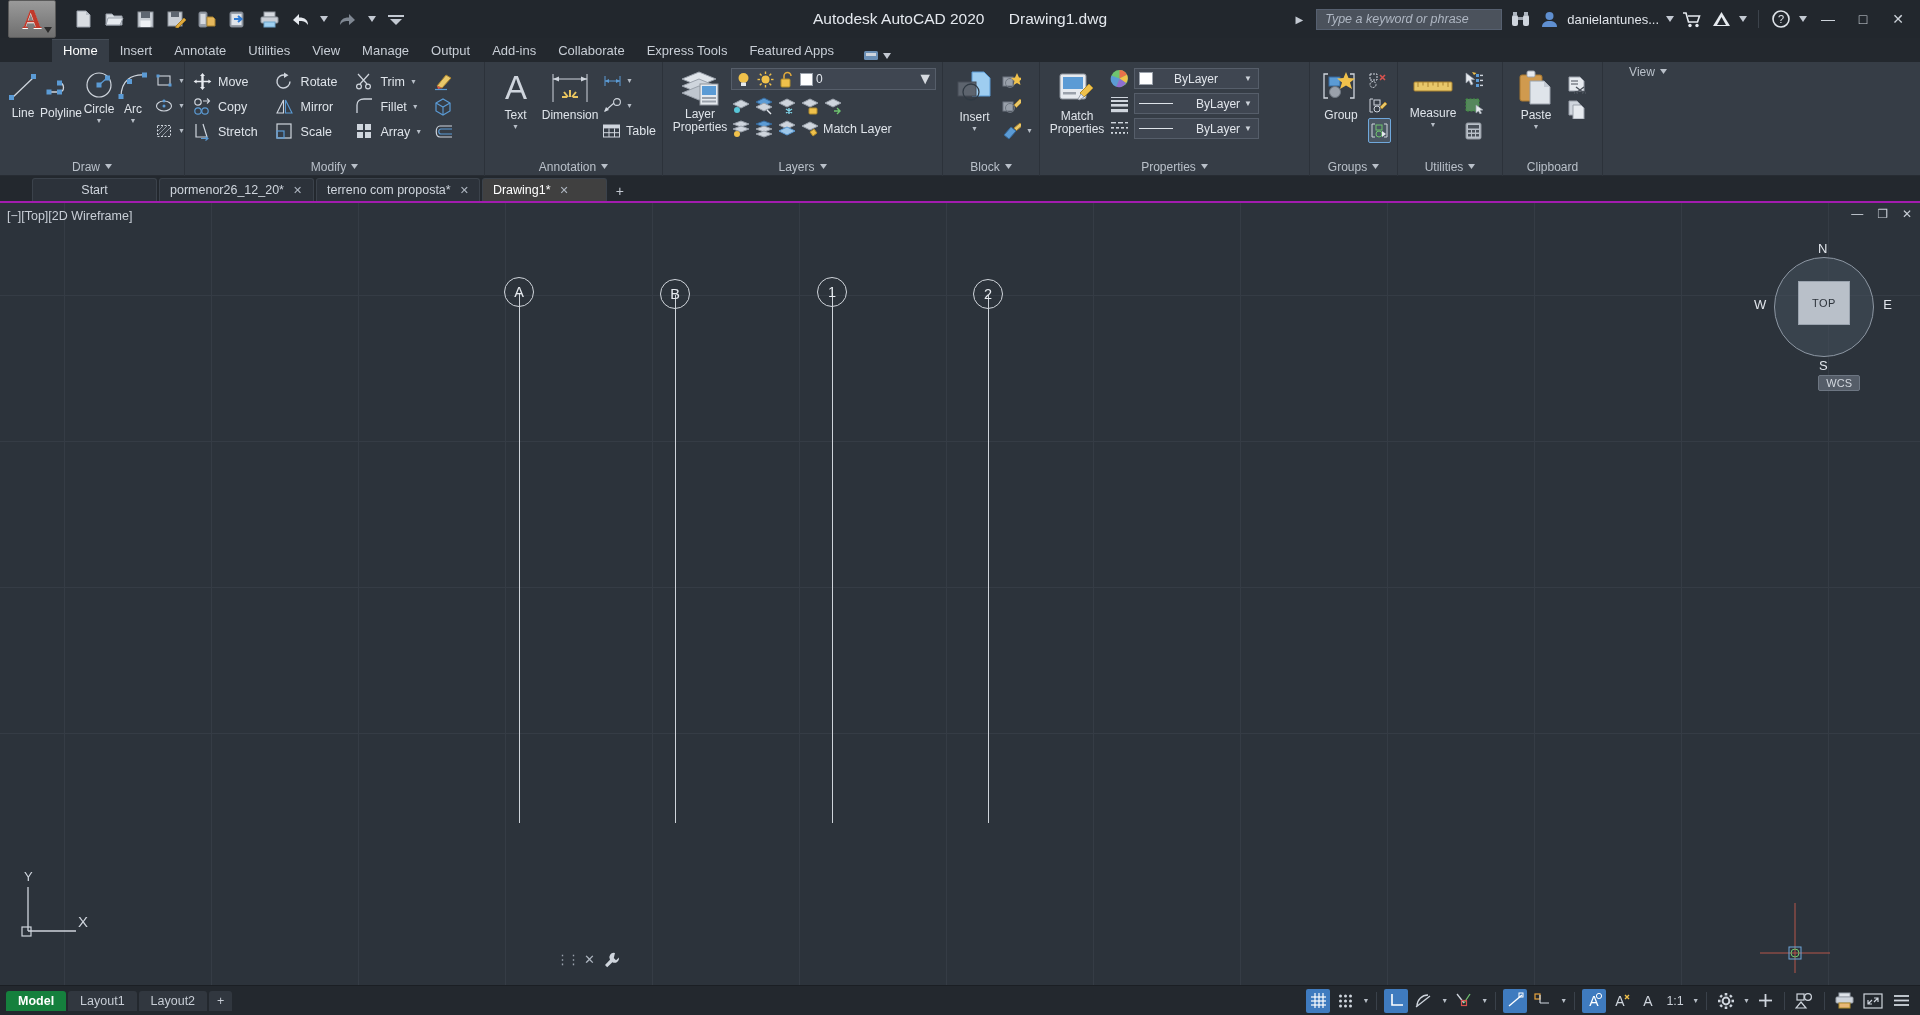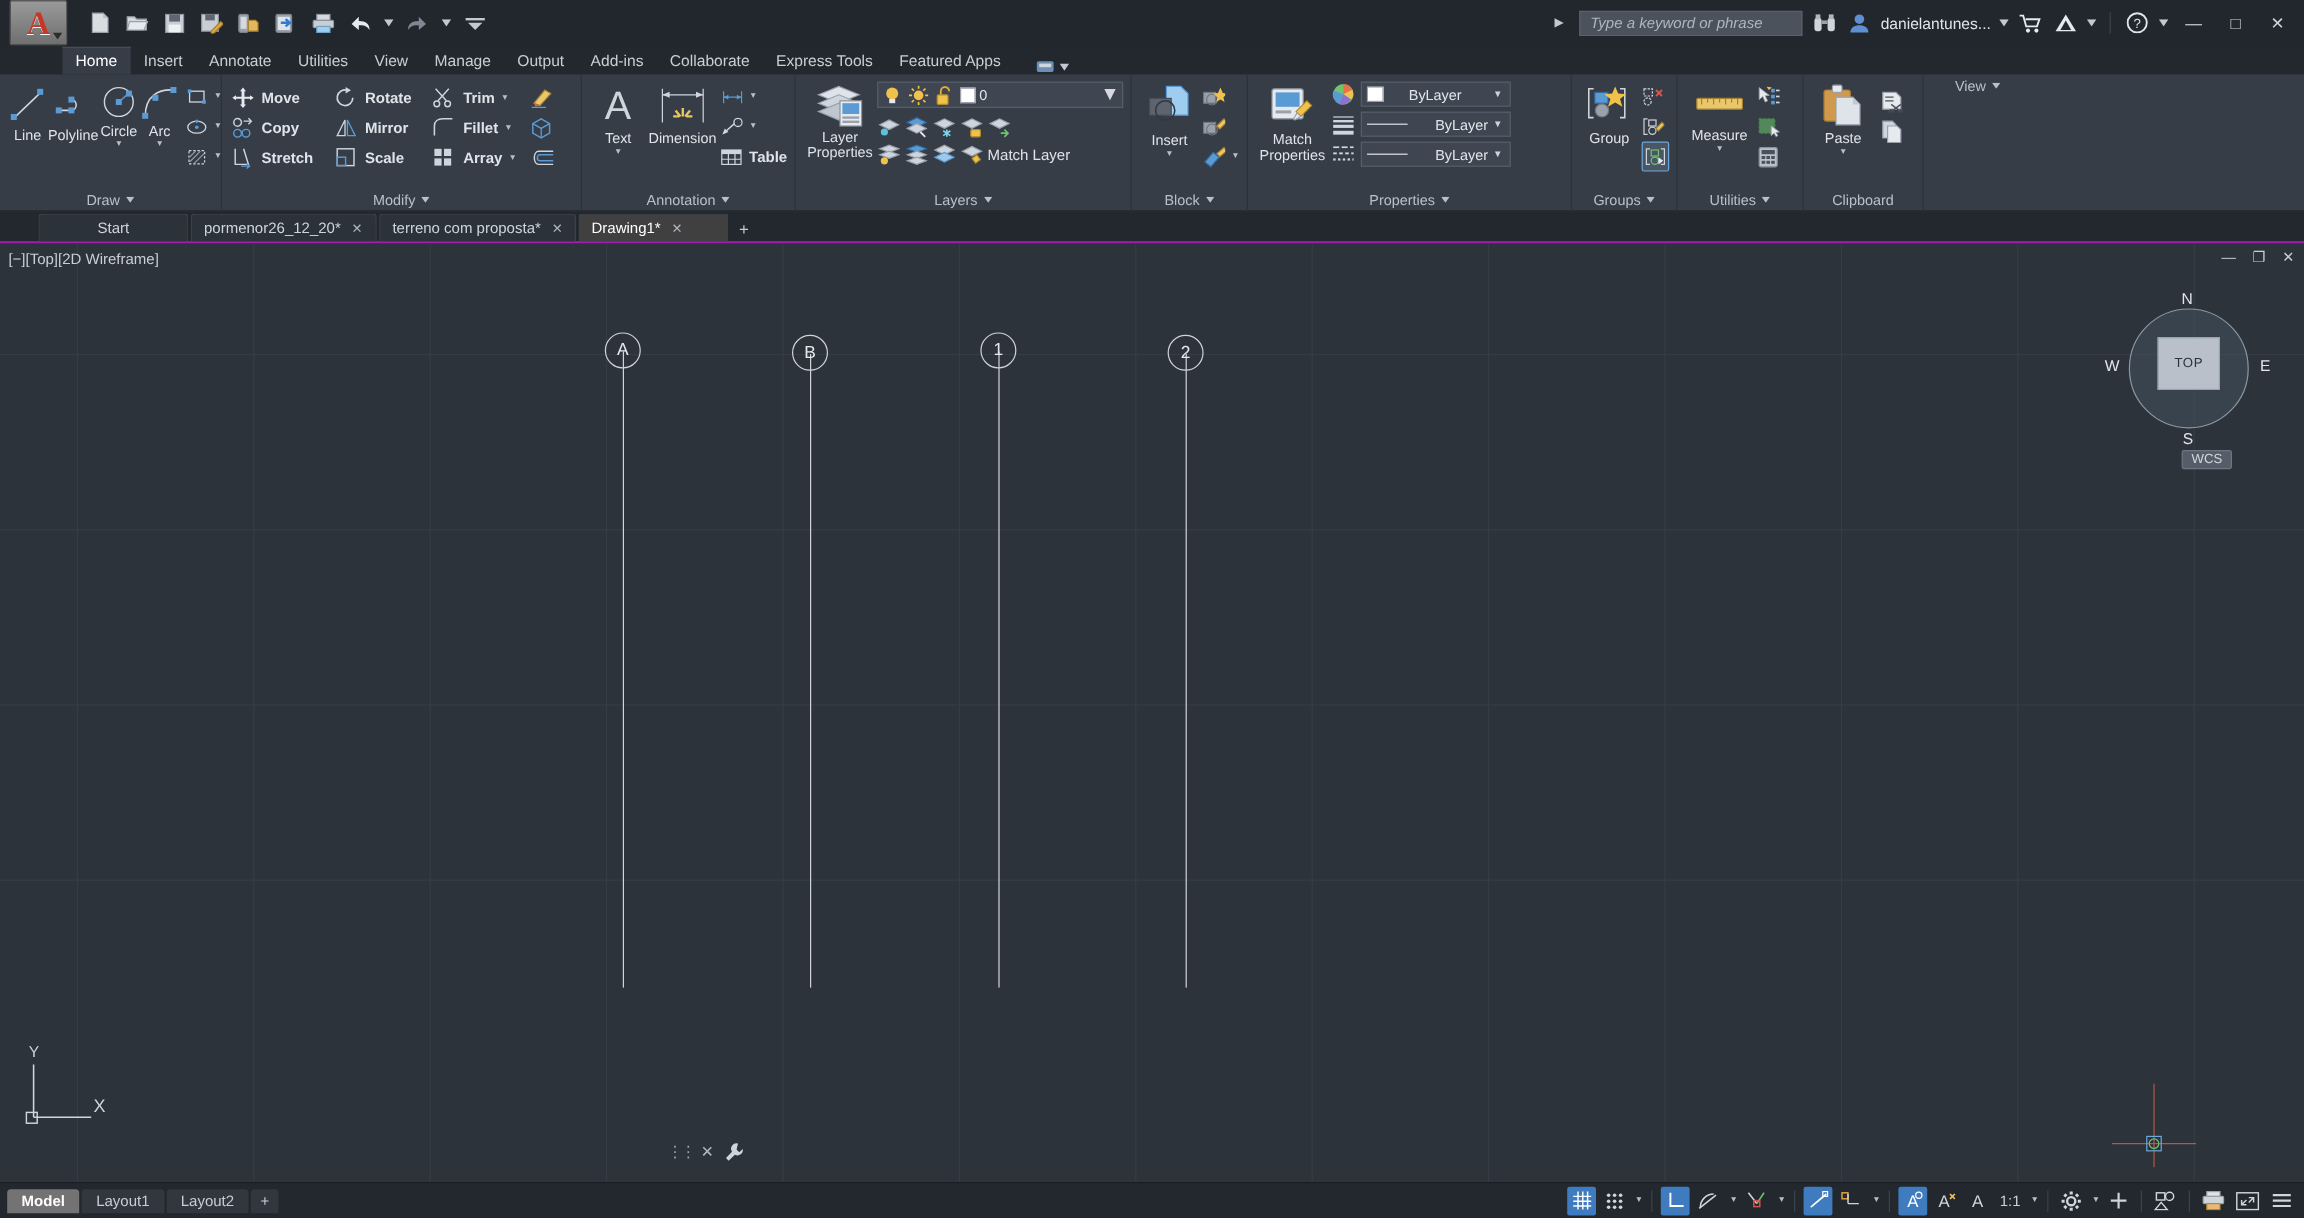--- a/index.html
+++ b/index.html
@@ -71,21 +71,21 @@
     align-items: center; justify-content: center; gap: 5px;
   }
   .big-btn {
     width: 54px; display: flex; flex-direction: column; align-items: center;
     padding-top: 4px; font-size: 12px; color: #dfe4ea;
   }
   .big-btn .lbl { margin-top: 3px; text-align: center; line-height: 1.05; }
   .big-btn .dd { font-size: 7px; color: #b7bec7; margin-top: 1px; }
   .sm-row { display: flex; align-items: center; gap: 5px; height: 25px; font-size: 12.5px; color: #dfe4ea; }
   .sm-col { display: flex; flex-direction: column; gap: 0px; }
-  .sm-lbl { white-space: nowrap; font-weight: bold; }
+  .sm-lbl { white-space: nowrap; }
   .mini-dd { font-size: 7px; color: #b7bec7; }
   .icon-sq { width: 22px; height: 22px; display: inline-flex; align-items: center; justify-content: center; }
   .icon-sm { width: 19px; height: 19px; display: inline-flex; align-items: center; justify-content: center; }
 
   
   .combo {
     height: 21px; background: #3f4651; border: 1px solid #565e6a;
     display: flex; align-items: center; padding: 0 2px 0 4px; font-size: 12px; color: #e2e6ec;
   }
   .combo .cv { flex: 1; display: flex; align-items: center; gap: 21px; overflow: hidden; white-space: nowrap; }
@@ -158,21 +158,21 @@
   
   .statusbar {
     height: 30px; background: #23282e; display: flex; align-items: center; flex: none;
     border-top: 1px solid #1b1f24; padding: 0 6px;
   }
   .lay-tabs { display: flex; align-items: flex-end; gap: 2px; }
   .ltab {
     height: 20px; background: #31373f; border-radius: 3px 3px 0 0; padding: 0 12px;
     display: flex; align-items: center; font-size: 12.5px; color: #c7cdd5;
   }
-  .ltab.active { background: #737373; color: #ffffff; font-weight: bold; }
+  .ltab.active { background: #15803d; color: #ffffff; font-weight: bold; }
   .sb-right { margin-left: auto; display: flex; align-items: center; gap: 3px; }
   .sb-item {
     height: 24px; min-width: 24px; display: flex; align-items: center; justify-content: center;
     color: #c9cfd7; font-size: 12.5px; padding: 0 3px; border-radius: 2px;
   }
   .sb-item.on { background: #3f7bbf; }
   .sb-sep { width: 1px; height: 18px; background: #3a414a; margin: 0 4px; }
   .sb-dd { font-size: 7px; color: #b7bec7; margin-left: 2px; }
   svg { display: block; }
 </style>
@@ -254,20 +254,24 @@
           <polygon points="0,0 8,0 4,6" fill="#c3c9d2"></polygon>
         </svg>
       <span class="qicon">
         <svg width="18" height="12">
             <rect x="1" y="2" width="16" height="2" fill="#c3c9d2"></rect>
             <polygon points="3,6 15,6 9,12" fill="#c3c9d2"></polygon>
           </svg>
       </span>
     </div>
 
+    <div class="title-text">
+      <span>Autodesk AutoCAD 2020</span>
+      <span>Drawing1.dwg</span>
+    </div>
 
     <div class="tb-right">
       <span class="arrow-r">▶</span>
       <div class="search-box">Type a keyword or phrase</div>
       <span class="qicon">
         <svg width="19" height="16">
             <rect x="1" y="4" width="6" height="11" rx="2" fill="#cfd5dd"></rect>
             <rect x="12" y="4" width="6" height="11" rx="2" fill="#cfd5dd"></rect>
             <rect x="7" y="6" width="5" height="3" fill="#9aa1ab"></rect>
             <rect x="2" y="1" width="4" height="4" fill="#aeb6c0"></rect>

